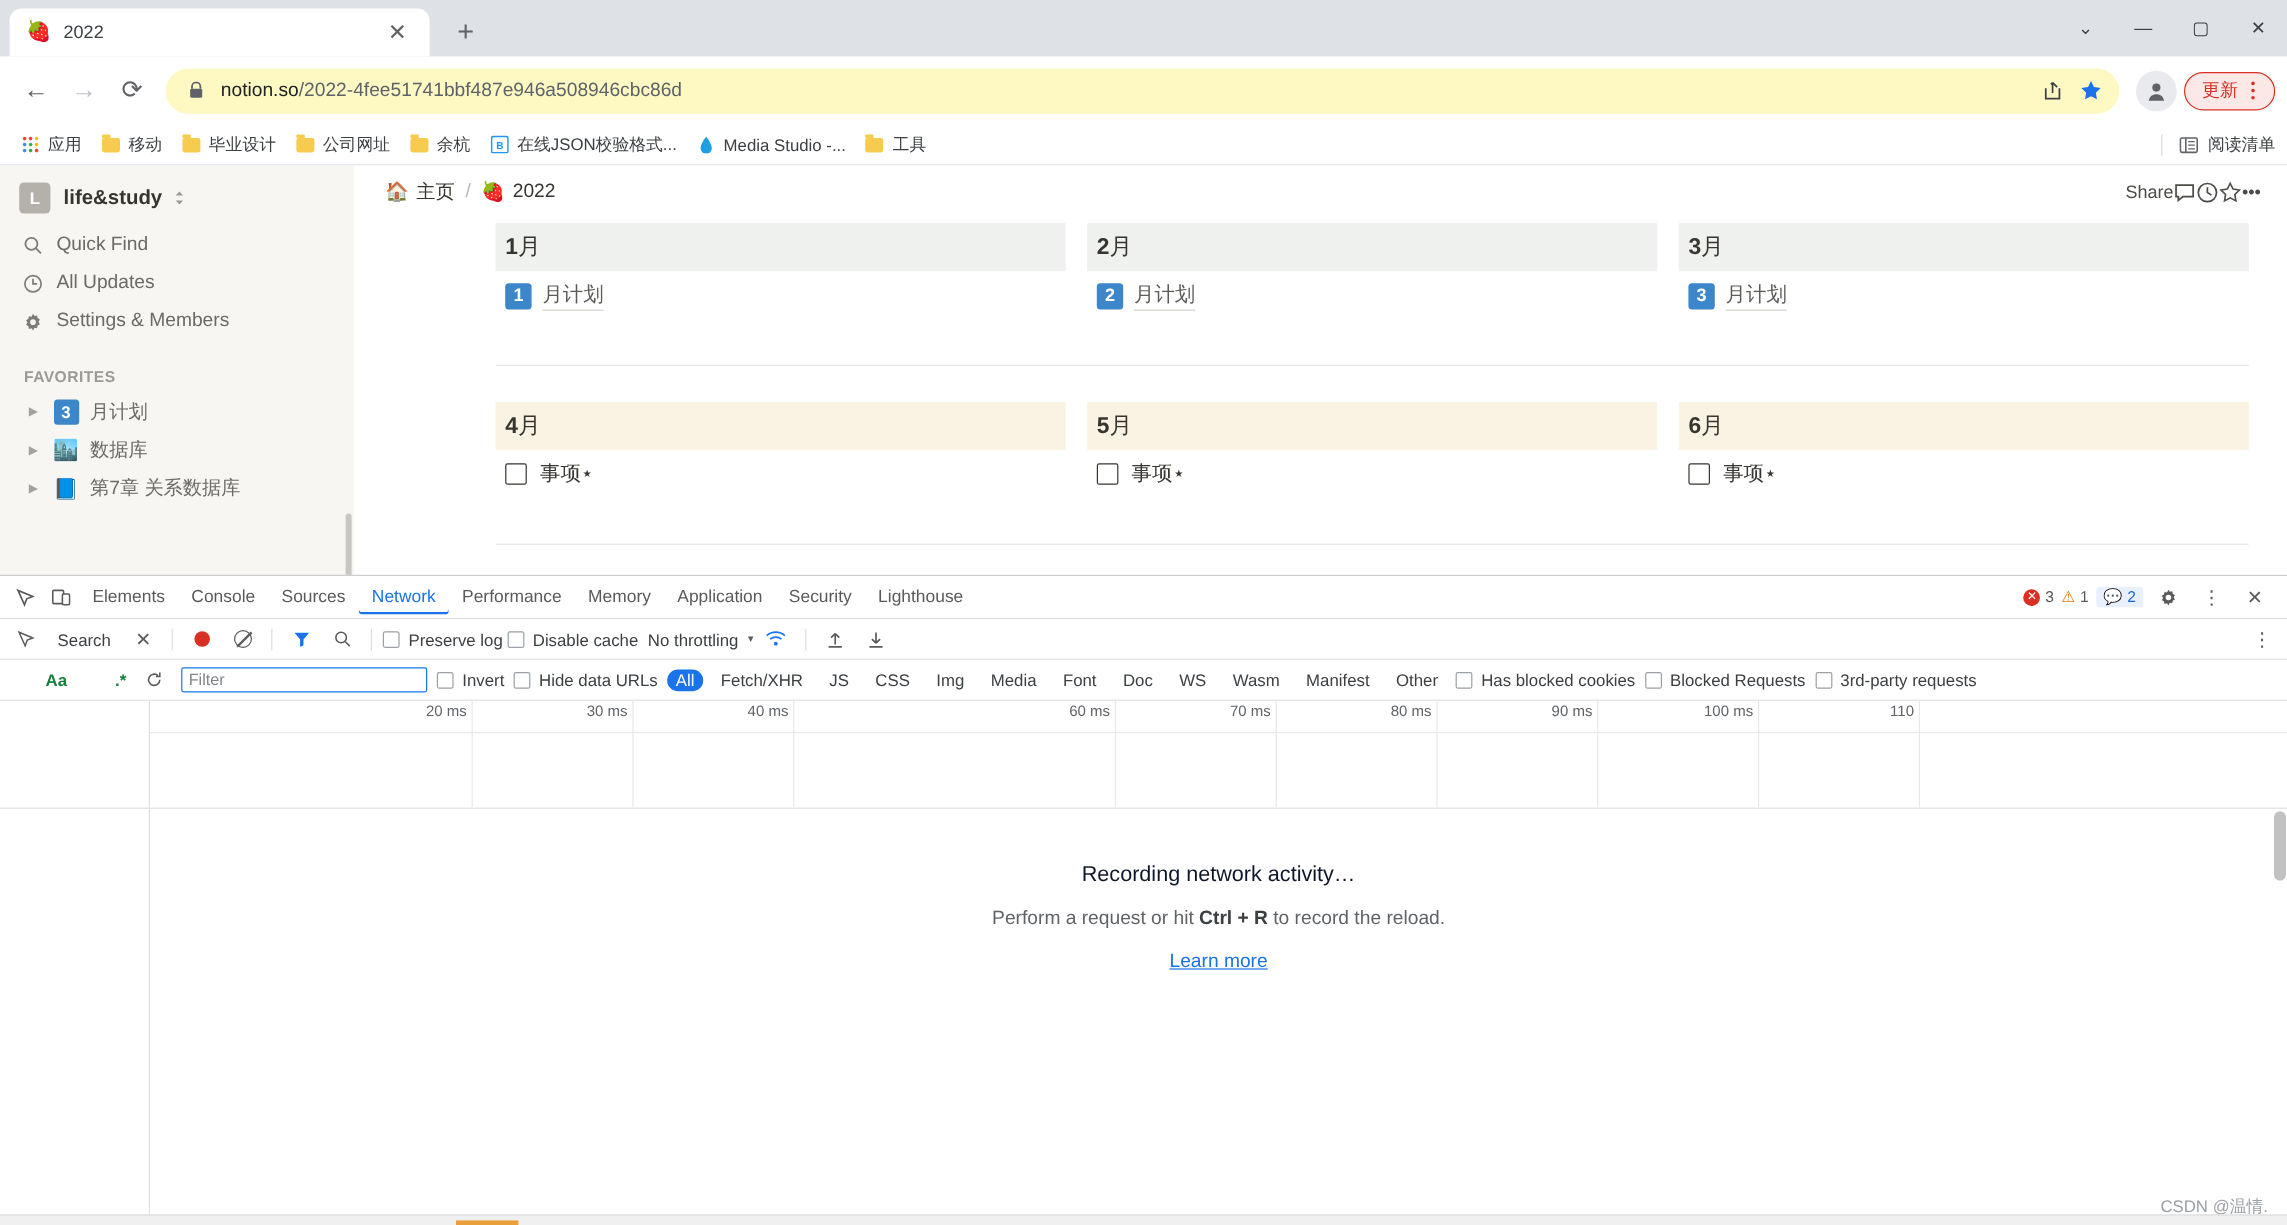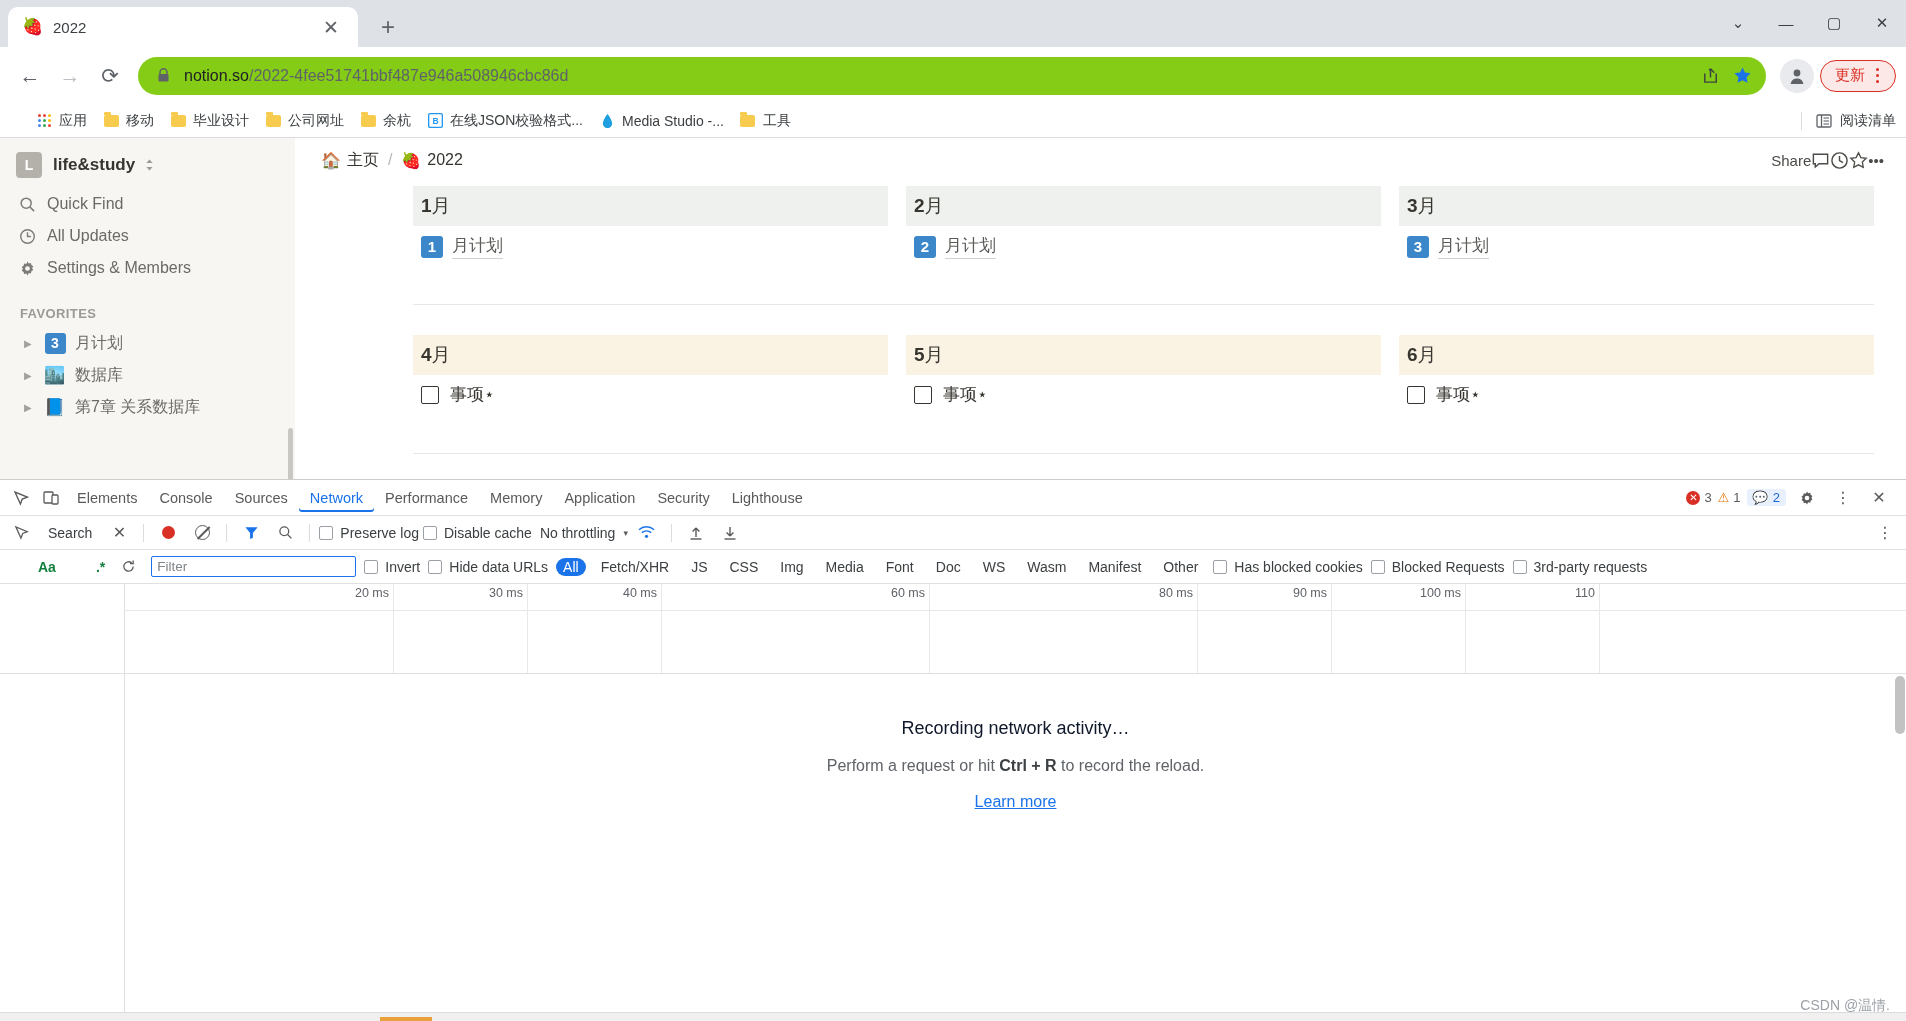--- a/index.html
+++ b/index.html
@@ -35,42 +35,42 @@
 
   
   .toolbar {
     height:57px; background:#fff; display:flex; align-items:center;
     padding: 0 10px; flex:0 0 57px;
   }
   .nav-btn { width:40px;height:40px;display:flex;align-items:center;justify-content:center;
              color:#5f6368; font-size:21px; border-radius:50%; flex:0 0 40px; }
   .nav-btn.disabled { color:#bdc1c6; }
   .omnibox {
-    flex:1; height:38px; background:#84cc16; border-radius:19px;
+    flex:1; height:38px; background:#fef9c3; border-radius:19px;
     display:flex; align-items:center; padding:0 8px 0 16px; margin:0 8px;
     min-width:0;
   }
   .lock-icon { width:18px;height:18px;flex:0 0 18px; display:flex;align-items:center;justify-content:center;}
   .url { margin-left:12px; font-size:16px; color:#202124; white-space:nowrap; overflow:hidden; flex:1;}
   .url .dim { color:#5f6368; }
   .omni-icon { width:32px;height:32px;display:flex;align-items:center;justify-content:center;flex:0 0 32px;}
   .avatar-btn { width:34px;height:34px;border-radius:50%;background:#e8eaed;
                 display:flex;align-items:center;justify-content:center;margin:0 6px;flex:0 0 34px;}
   .update-pill {
     height:32px; border:1px solid #d93025; border-radius:16px; background:#fce8e6;
     display:flex; align-items:center; padding:0 6px 0 14px; color:#d93025; font-size:15px;
     white-space:nowrap;
   }
   .kebab { width:24px; display:flex;flex-direction:column;align-items:center;justify-content:center;gap:3px;}
   .kebab i { width:3px;height:3px;border-radius:50%;background:#d93025;display:block;}
 
   
   .bookmarks {
     height:34px; background:#fff; display:flex; align-items:center;
-    padding:0 28px; flex:0 0 34px; border-bottom:1px solid #dadce0; position:relative;
+    padding:0 9px; flex:0 0 34px; border-bottom:1px solid #dadce0; position:relative;
   }
   .bm { display:flex; align-items:center; padding:3px 8px; border-radius:4px; white-space:nowrap; }
   .bm-label { font-size:14px; color:#3c4043; margin-left:7px; }
   .bm-ico { width:16px;height:16px;flex:0 0 16px; display:flex;align-items:center;justify-content:center;}
   .folder {
     width:15px;height:12px;background:#f7cb4d;border-radius:2px; position:relative;
   }
   .folder:before{content:"";position:absolute;top:-3px;left:0;width:7px;height:3px;background:#f7cb4d;border-radius:1px 1px 0 0;}
   .apps-grid { display:grid; grid-template-columns:repeat(3,3px); grid-template-rows:repeat(3,3px); gap:2px;}
   .apps-grid i { width:3px;height:3px;border-radius:50%; display:block;}
@@ -696,20 +696,23 @@
           </div>
         <div class="tl-tick" style="left:269px;width:134px">
             <span>30 ms</span>
           </div>
         <div class="tl-tick" style="left:403px;width:134px">
             <span>40 ms</span>
           </div>
         <div class="tl-tick" style="left:671px;width:134px">
             <span>60 ms</span>
           </div>
+        <div class="tl-tick" style="left:805px;width:134px">
+            <span>70 ms</span>
+          </div>
         <div class="tl-tick" style="left:939px;width:134px">
             <span>80 ms</span>
           </div>
         <div class="tl-tick" style="left:1073px;width:134px">
             <span>90 ms</span>
           </div>
         <div class="tl-tick" style="left:1207px;width:134px">
             <span>100 ms</span>
           </div>
         <div class="tl-tick" style="left:1341px;width:134px">

